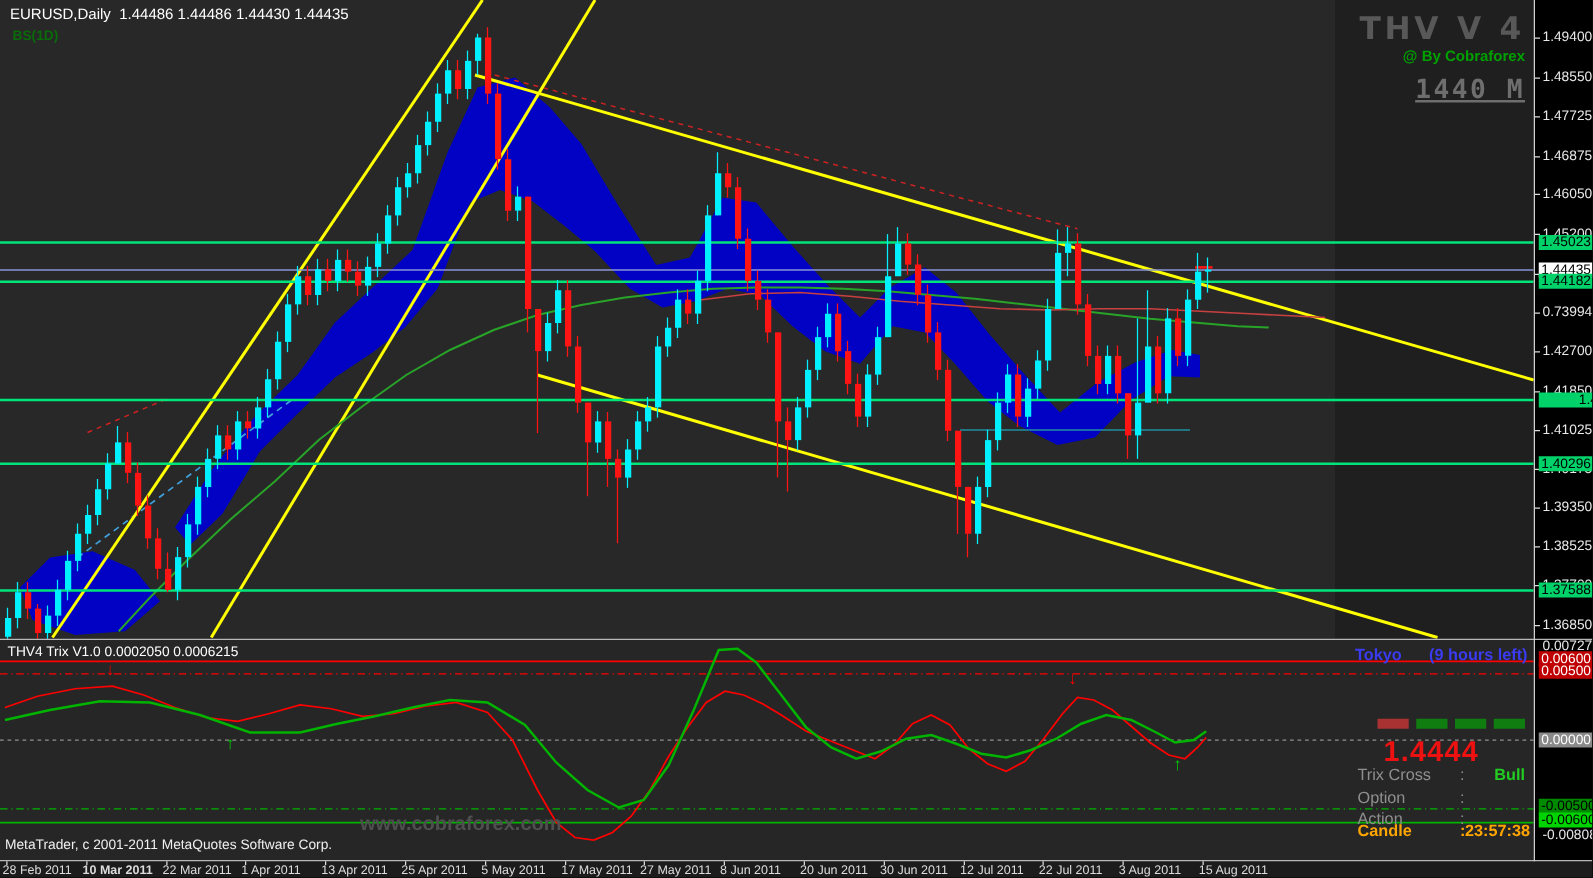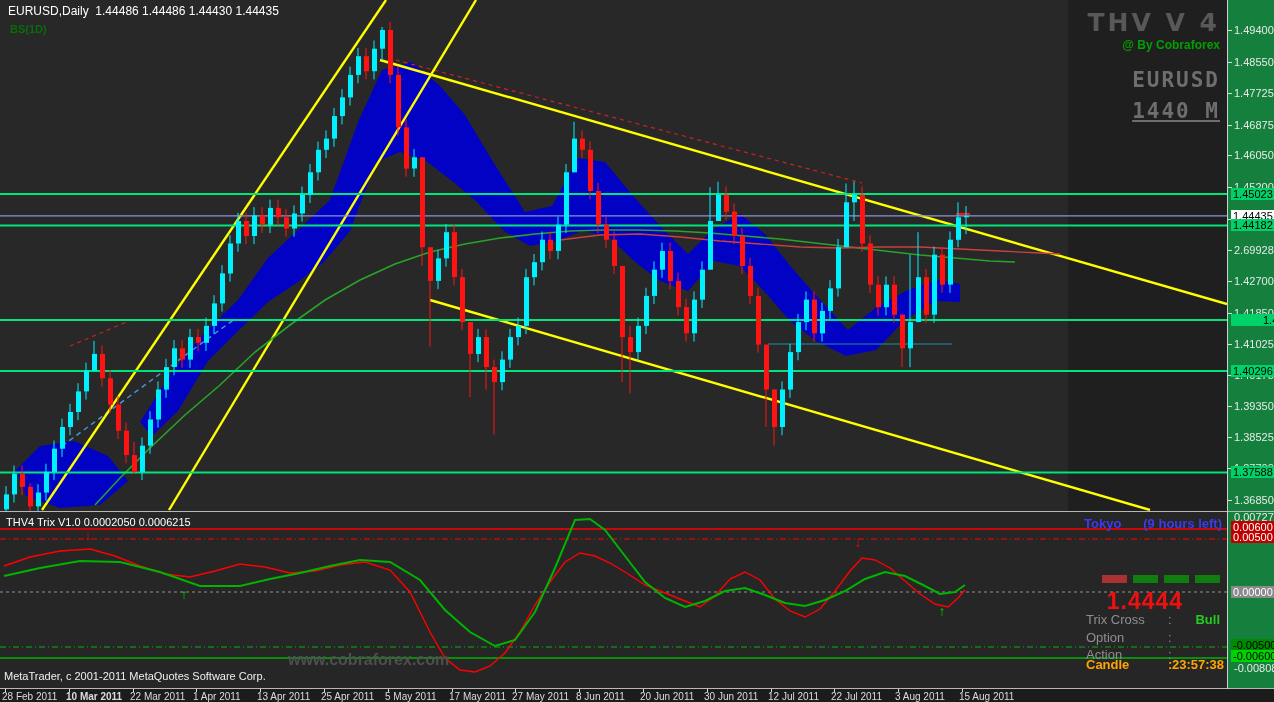--- a/index.html
+++ b/index.html
@@ -2,21 +2,21 @@
 <html><head>
 <meta charset="utf-8">
 <style>
   html,body{margin:0;padding:0;background:#000;}
   #app{position:relative;width:1274px;height:702px;background:#1a1a1a;overflow:hidden;
        font-family:"Liberation Sans",sans-serif;-webkit-font-smoothing:none;}
   
   #main-plot{position:absolute;left:0;top:0;width:1227px;height:511px;background:#282828;overflow:hidden;}
   #right-margin{position:absolute;left:1068px;top:0;width:159px;height:688px;background:#1f1f1f;}
   #indicator-plot{position:absolute;left:0;top:512px;width:1227px;height:176px;background:#262626;overflow:hidden;}
-  #price-axis{position:absolute;left:1228px;top:0;width:46px;height:688px;background:#15803d;overflow:hidden;}
+  #price-axis{position:absolute;left:1228px;top:0;width:46px;height:688px;background:#000000;overflow:hidden;}
   #date-axis{position:absolute;left:0;top:689px;width:1274px;height:13px;background:#1c1c1c;}
   .sep-h{position:absolute;left:0;width:1274px;height:1px;background:#b8b8b8;}
   .sep-v{position:absolute;left:1227px;top:0;width:1px;height:689px;background:#cfcfcf;}
   svg{position:absolute;left:0;top:0;}
   
   #chart-header{position:absolute;left:8px;top:4px;color:#ffffff;font-size:12px;white-space:pre;}
   #bs-label{position:absolute;left:10px;top:23px;color:#0a6b0a;font-size:11px;font-weight:bold;}
   
   #branding{position:absolute;left:1068px;top:8px;width:152px;text-align:right;}
   #brand-title{color:#585858;font-size:25px;font-weight:bold;letter-spacing:3px;font-family:"DejaVu Sans",sans-serif;}
@@ -322,21 +322,20 @@
         <rect x="964" y="215.8" width="5" height="1.5" fill="#00f0ff"></rect>
       </g>
   </svg>
 
   <div id="chart-header">EURUSD,Daily  1.44486 1.44486 1.44430 1.44435</div>
   <div id="bs-label">BS(1D)</div>
 
   <div id="branding">
     <div id="brand-title">THV V 4</div>
     <div id="brand-sub">@ By Cobraforex</div>
-    <div id="brand-symbol">EURUSD</div>
     <div id="brand-tf">1440 M</div>
   </div>
 
   <div id="indicator-plot"></div>
   <div id="watermark">www.cobraforex.com</div>
 
   <svg id="trix-svg" width="1227" height="177" viewBox="0 512 1227 177" style="top:512px;">
     <line x1="0" y1="529" x2="1227" y2="529" stroke-width="1.4" stroke="#ff0000"></line>
     <line x1="0" y1="539" x2="1227" y2="539" stroke-width="1" stroke-dasharray="6,3,1,3" stroke="#ff0000"></line>
     <line x1="0" y1="592" x2="1227" y2="592" stroke-width="1" stroke-dasharray="3,3" stroke="#909090"></line>
@@ -392,21 +391,21 @@
       <div class="pl" style="top: 87px;">1.47725</div>
       <div class="ptick" style="top: 125px;"></div>
       <div class="pl" style="top: 119px;">1.46875</div>
       <div class="ptick" style="top: 155px;"></div>
       <div class="pl" style="top: 149px;">1.46050</div>
       <div class="ptick" style="top: 187px;"></div>
       <div class="pl" style="top: 181px;">1.45200</div>
       <div class="ptick" style="top: 219px;"></div>
       <div class="pl" style="top: 213px;">1.44350</div>
       <div class="ptick" style="top: 250px;"></div>
-      <div class="pl" style="top: 244px;">2.69928</div>
+      <div class="pl" style="top: 244px;">0.73994</div>
       <div class="ptick" style="top: 281px;"></div>
       <div class="pl" style="top: 275px;">1.42700</div>
       <div class="ptick" style="top: 313px;"></div>
       <div class="pl" style="top: 307px;">1.41850</div>
       <div class="ptick" style="top: 344px;"></div>
       <div class="pl" style="top: 338px;">1.41025</div>
       <div class="ptick" style="top: 375px;"></div>
       <div class="pl" style="top: 369px;">1.40175</div>
       <div class="ptick" style="top: 406px;"></div>
       <div class="pl" style="top: 400px;">1.39350</div>

